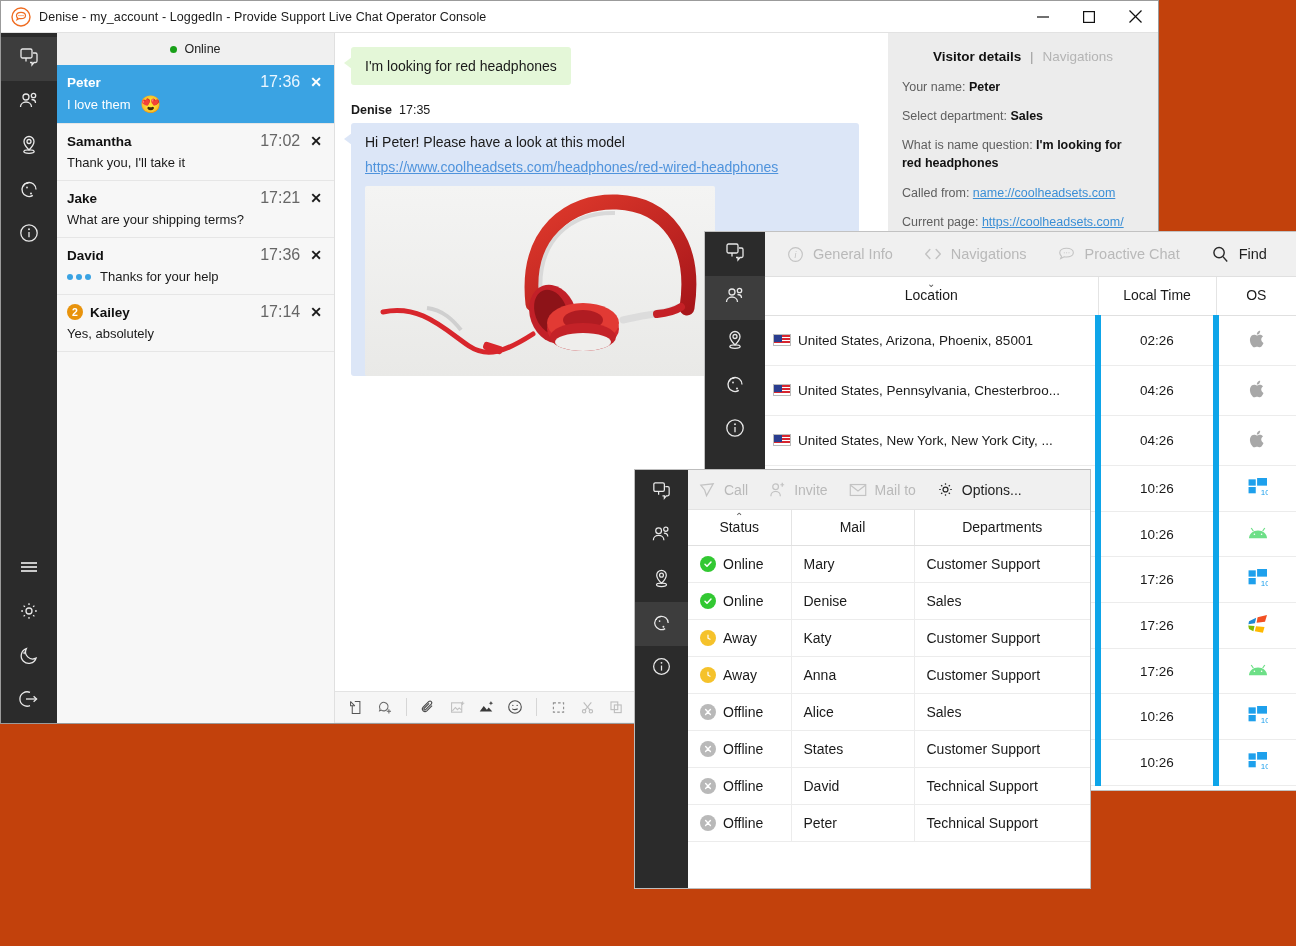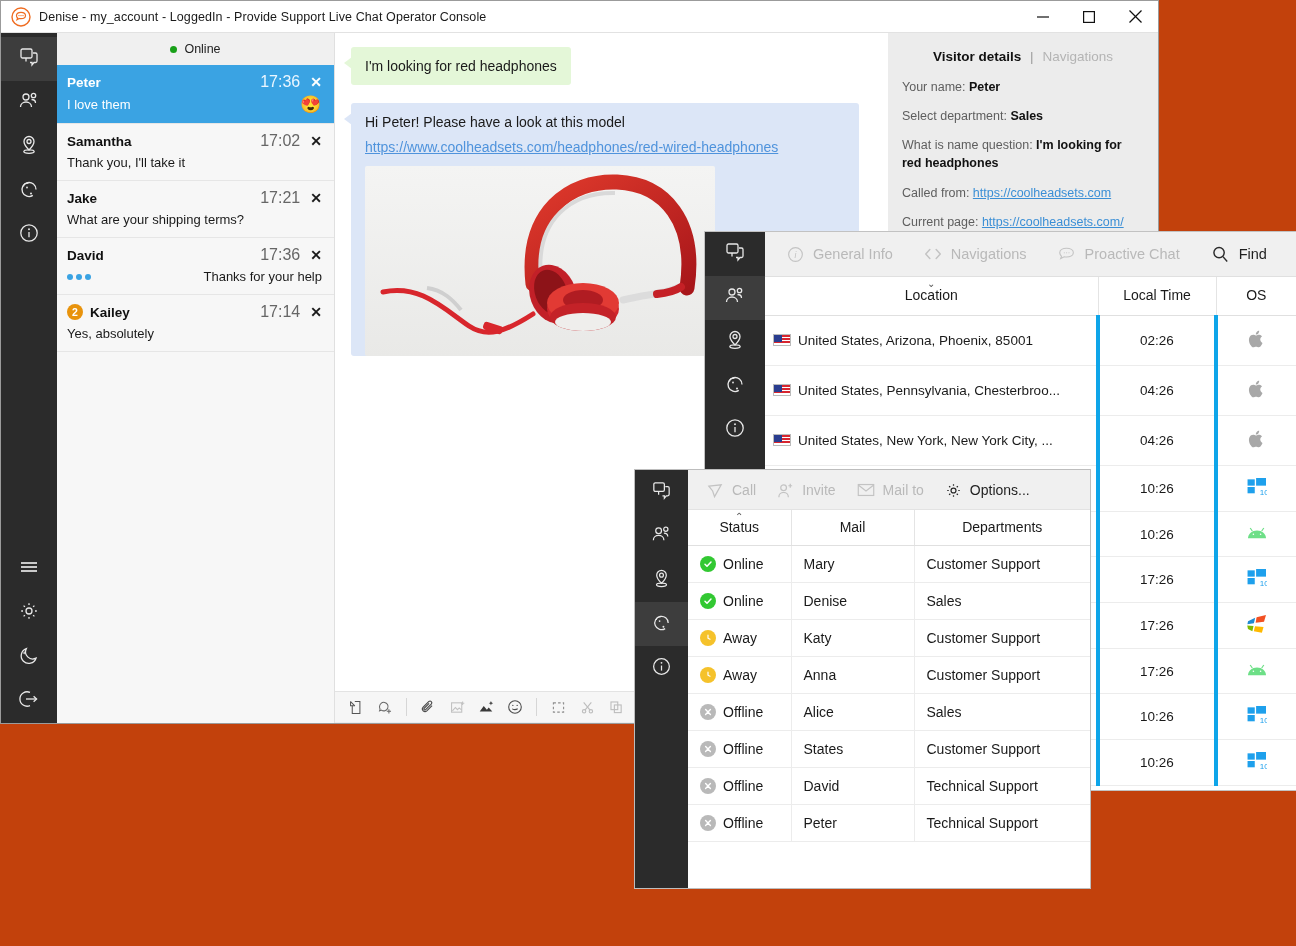--- a/index.html
+++ b/index.html
@@ -57,21 +57,21 @@
   .conv.sel .conv-name { color: #fff; }
   .conv-badge {
     width: 16px; height: 16px; border-radius: 50%; background: #e8930c; color:#fff;
     font-size: 10.5px; font-weight: bold; display: inline-flex; align-items: center;
     justify-content: center; margin-right: 7px;
   }
   .conv-time { margin-left: auto; font-size: 16px; color: #666; }
   .conv.sel .conv-time { color: #eaf6ff; }
   .conv-x { margin-left: 10px; font-size: 14px; color: #1a1a1a; font-weight: bold; line-height: 1;}
   .conv.sel .conv-x { color: #fff; }
-  .conv-msg { font-size: 13px; color: #1a1a1a; margin-top: 5px; display: flex; align-items: center; justify-content: space-between; }
+  .conv-msg { font-size: 13px; color: #1a1a1a; margin-top: 5px; display: flex; align-items: center; }
   .conv.sel .conv-msg { color: #fff; }
   .typing { display: inline-flex; gap: 3px; margin-right: 9px; }
   .typing i { width: 6px; height: 6px; border-radius: 50%; background: #3aa3e3; display:block; }
   .emoji { font-size: 17px; margin-left: 10px; line-height: 1; }
 
   
   .chatcol { flex: 1; display: flex; flex-direction: column; background: #fff; min-width:0; }
   .messages { flex: 1; padding: 14px 16px 0 16px; overflow: hidden; }
   .msg-head { font-size: 12.5px; color: #1a1a1a; margin-bottom: 6px; }
   .msg-head b { font-weight: bold; }
@@ -121,41 +121,41 @@
     border-bottom: 1px solid #e0e0e0;
   }
   .tbitem { display:flex; align-items:center; gap:8px; padding: 0 13px; height: 45px; font-size:14.5px; color:#b9b9b9;}
   .tbitem.enabled { color:#1f1f1f; }
   .vtable { width:100%; border-collapse: collapse; table-layout: fixed; }
   .vtable th {
     font-weight: normal; font-size: 14px; color:#1a1a1a; padding: 10px 6px 12px 6px;
     border-right: 1px solid #e4e4e4; border-bottom: 1px solid #e0e0e0; position: relative;
   }
   .vtable td {
-    font-size: 13.5px; color:#1a1a1a; padding: 12px 8px; border-right: 4px solid #0ea5e9;
+    font-size: 13.5px; color:#1a1a1a; padding: 12px 8px; border-right: 6px solid #0ea5e9;
     border-bottom: 1px solid #ececec; white-space: nowrap; overflow: hidden;
   }
   .vtable td.loc { text-align: left; }
   .vtable td.ctr, .vtable th.ctr { text-align:center; }
   .sortcaret { position:absolute; top:1px; left:0; right:0; text-align:center; font-size:10px; color:#555; }
   .flag { display:inline-block; width:18px; height:12px; margin-right:7px; vertical-align:-1px;
           background: repeating-linear-gradient(to bottom, #d7262f 0, #d7262f 1.6px, #fff 1.6px, #fff 3.2px);
           border: .5px solid #bbb; position: relative; }
   .flag::after { content:""; position:absolute; left:0; top:0; width:8px; height:6.5px; background:#2a3d8f; }
 
   
   .win3 {
     position: absolute; left: 635px; top: 470px; width: 455px; height: 418px;
     background: #fff; box-shadow: 0 0 0 1px #bdbdbd;
     display: flex;
   }
   .w3rail { width: 53px; background:#2b2b2b; display:flex; flex-direction:column; align-items:center; }
   .w3main { flex:1; display:flex; flex-direction:column; min-width:0; }
   .w3toolbar {
-    height: 40px; background:#f0f0f0; display:flex; align-items:flex-start; padding-left:8px;
+    height: 40px; background:#f0f0f0; display:flex; align-items:center; padding-left:0;
     border-bottom: 1px solid #e3e3e3;
   }
   .w3toolbar .tbitem { height: 40px; padding: 0 10px; font-size: 14px; gap:7px; }
   .otable { width:100%; border-collapse:collapse; table-layout: fixed; }
   .otable th {
     font-weight: normal; font-size:14px; color:#1a1a1a; padding: 9px 6px 10px 6px;
     border-right:1px solid #e4e4e4; border-bottom:1px solid #e0e0e0; position:relative;
   }
   .otable td {
     font-size:14px; color:#1a1a1a; padding: 10px 12px; border-right:1px solid #ececec;
@@ -364,20 +364,23 @@
       <div class="chatcol">
         <div class="messages">
 
           <div>
             <div class="bubble green">
               <span>I'm looking for red headphones</span>
             </div>
           </div>
 
           <div>
+            <div class="msg-head">
+              <b>Denise</b><span>17:35</span>
+            </div>
             <div class="bubble blue">
               <span>Hi Peter! Please have a look at this model</span>
               <a class="bubble-link" href="#">https://www.coolheadsets.com/headphones/red-wired-headphones</a>
 
               <svg class="preview-img" viewBox="0 0 350 190">
                 <defs>
                   <linearGradient id="bgw" x1="0" y1="0" x2="0" y2="1">
                     <stop offset="0" stop-color="#f4f4f3"></stop>
                       <stop offset="1" stop-color="#e9e9e7"></stop>
                   </linearGradient>
@@ -497,21 +500,21 @@
       <div class="detailcol">
         <div class="det-tabs">
           <span class="on">Visitor details</span>
           <span class="sep">|</span>
           <span class="off">Navigations</span>
         </div>
         <div id="det-fields">
             <div class="det-row"><span>Your name: </span><b>Peter</b></div>
             <div class="det-row"><span>Select department: </span><b>Sales</b></div>
             <div class="det-row"><span>What is name question: </span><b>I'm looking for red headphones</b></div>
-            <div class="det-row"><span>Called from: </span><a href="#">https://coolheadsets.com</a></div>
+            <div class="det-row"><span>Called from: </span><a href="#">name://coolheadsets.com</a></div>
             <div class="det-row"><span>Current page: </span><a href="#">https://coolheadsets.com/</a></div>
           </div>
       </div>
 
     </div>
   </div>
 
   <div class="win2">
     <div class="w2rail">
       <div class="rail-item" style="width:60px">

